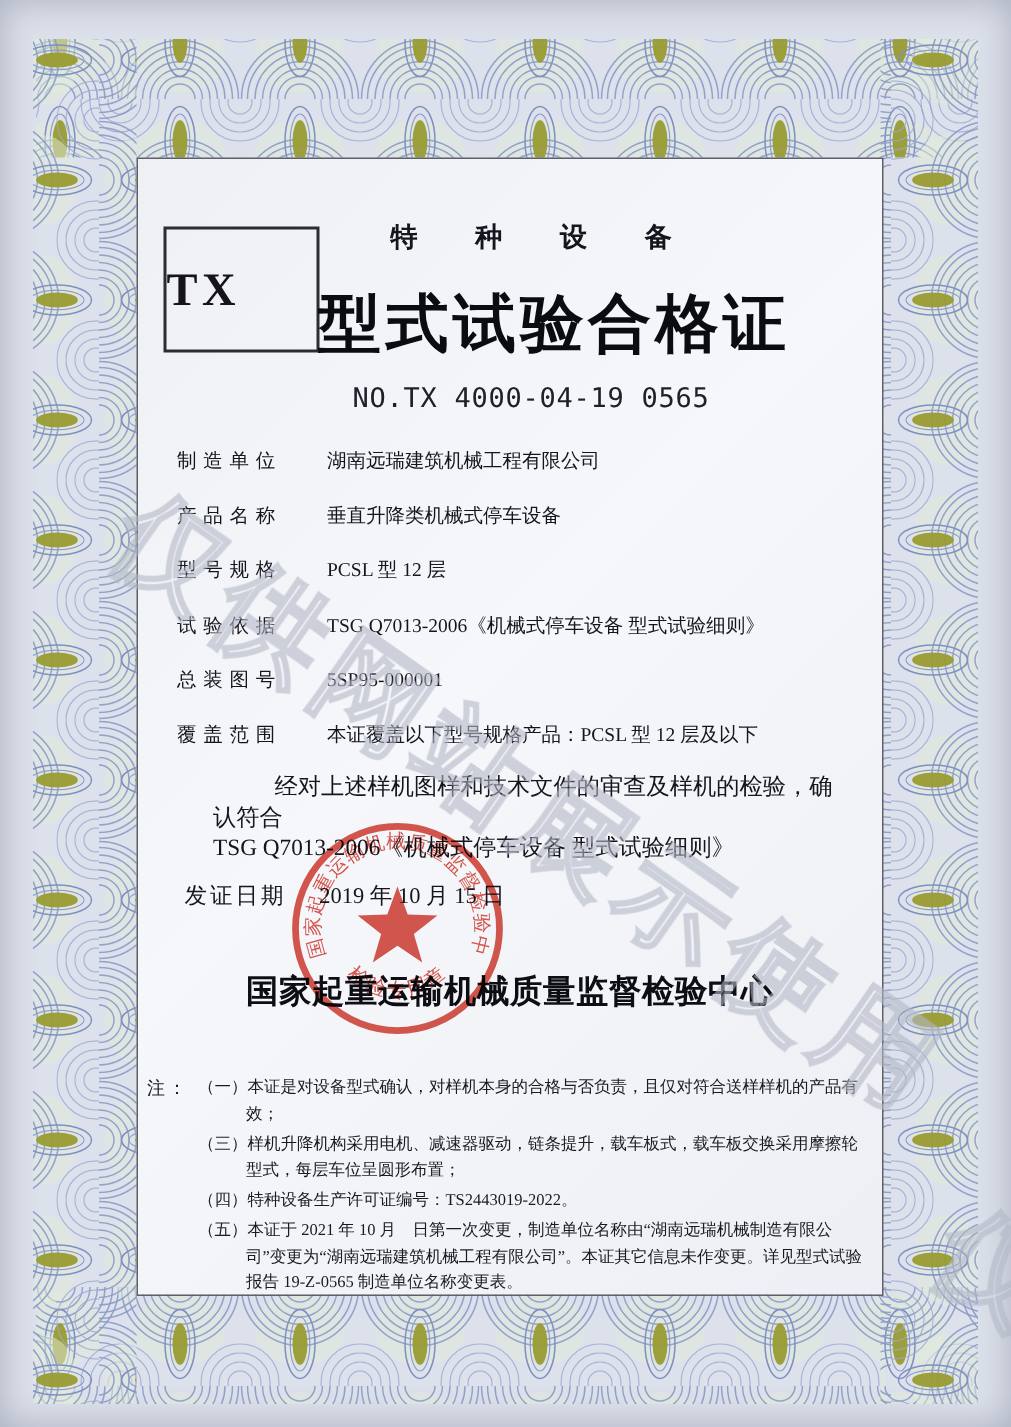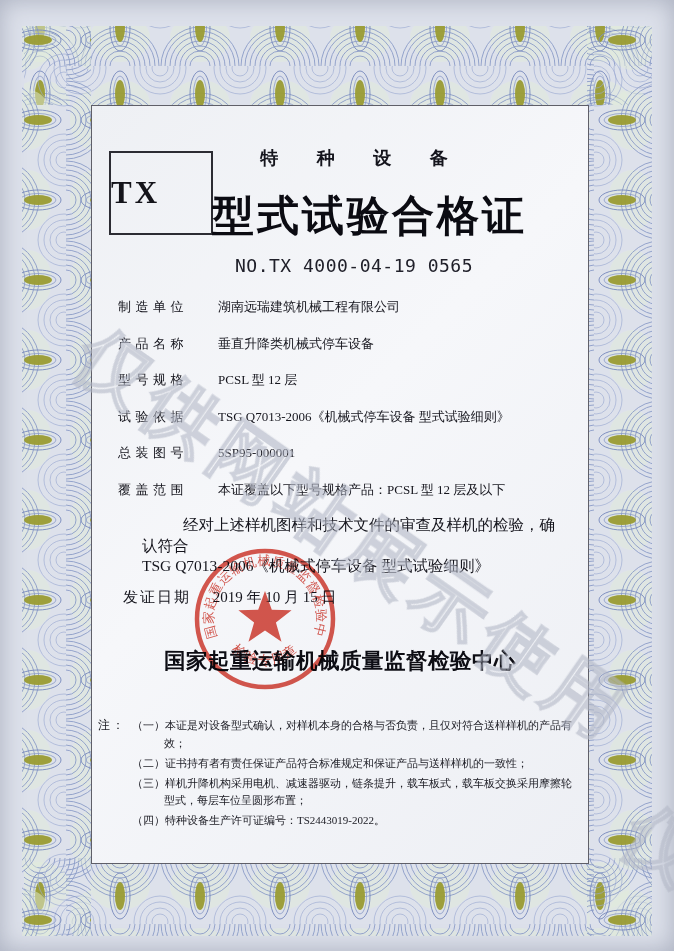--- a/index.html
+++ b/index.html
@@ -139,23 +139,23 @@
     <div class="daterow">
       <span class="dlabel">发证日期</span>
       <span class="dvalue">2019 年 10 月 15 日</span>
     </div>
 
     <div class="issuer">国家起重运输机械质量监督检验中心</div>
 
     <div class="notes-label">注：</div>
     <ol class="notes">
       <li>（一）本证是对设备型式确认，对样机本身的合格与否负责，且仅对符合送样样机的产品有效；</li>
-      <li>（二）证书持有者有责任保证产品符合标准规定和保证产品与送样样机的一致性；</li>
       <li>（三）样机升降机构采用电机、减速器驱动，链条提升，载车板式，载车板交换采用摩擦轮型式，每层车位呈圆形布置；</li>
       <li>（四）特种设备生产许可证编号：TS2443019-2022。</li>
+      <li>（五）本证于 2021 年 10 月　日第一次变更，制造单位名称由“湖南远瑞机械制造有限公司”变更为“湖南远瑞建筑机械工程有限公司”。本证其它信息未作变更。详见型式试验报告 19-Z-0565 制造单位名称变更表。</li>
     </ol>
   </div>
 
   <svg class="watermark" width="674" height="951" viewBox="0 0 674 951">
     <g fill="none" stroke="#b3b8c6" stroke-width="1.8" opacity="0.6" font-size="74" font-weight="700">
       <text transform="translate(70,368) rotate(35)" letter-spacing="8">仅供网站展示使用</text>
       <text transform="translate(618,845) rotate(35)" letter-spacing="8">仅供网站展示使用</text>
     </g>
   </svg>
 

